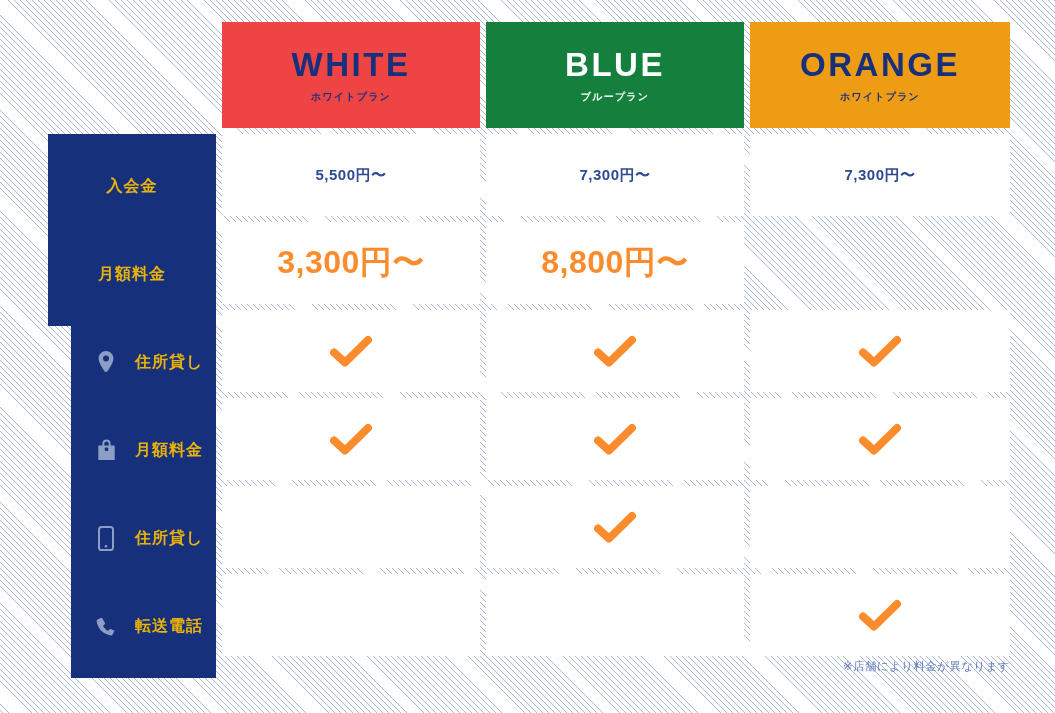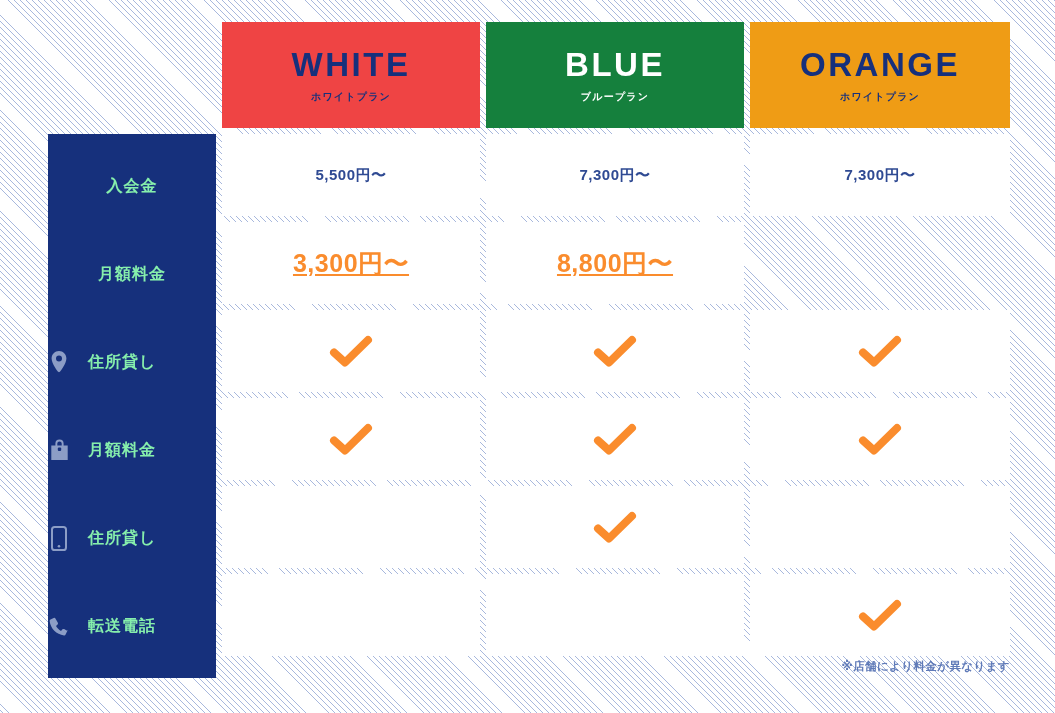--- a/index.html
+++ b/index.html
@@ -67,28 +67,30 @@
   .hd-white .hd-title, .hd-white .hd-sub { color: #16307c; }
   .hd-blue  .hd-title, .hd-blue  .hd-sub { color: #ffffff; }
   .hd-orange .hd-title, .hd-orange .hd-sub { color: #16307c; }
 
   
   .rl {
     background: #16307c;
     display: flex;
     align-items: center;
     justify-content: center;
-    color: #86efac;
+    color: #eab308;
     font-size: 16px;
     font-weight: 700;
     letter-spacing: 1px;
     height: 104px;
   }
   .rl.with-icon {
     justify-content: flex-start;
+    padding-left: 24px;
+    margin-left: 23px;
   }
   .rl .ic {
     width: 22px;
     height: 24px;
     margin-right: 18px;
     flex: 0 0 auto;
     display: flex;
     align-items: center;
     justify-content: center;
   }
@@ -103,41 +105,40 @@
     height: 82px;
   }
   .price-small {
     color: #2f4a93;
     font-size: 15px;
     font-weight: 700;
     letter-spacing: 0.5px;
   }
   .price-large {
     color: #fa8c2d;
-    font-size: 25px;
+    font-size: 32px;
     font-weight: 700;
     letter-spacing: 0.5px;
-    text-decoration: underline;
   }
   .check svg { display: block; }
   .blank { font-size: 0; }
 
   
   .notes {
     position: absolute;
     right: 0px;
     top: 634px;
     width: 300px;
     text-align: right;
     color: #5f7ab8;
     font-size: 11.5px;
     line-height: 1.75;
     letter-spacing: 0.4px;
   }
-  .notes div { white-space: nowrap; font-weight: bold; }
+  .notes div { white-space: nowrap; }
 </style>
 </head>
 <body>
 
 <div class="board">
   <div class="table">
 
     <div class="hd hd-corner"></div>
     <div></div>
 

